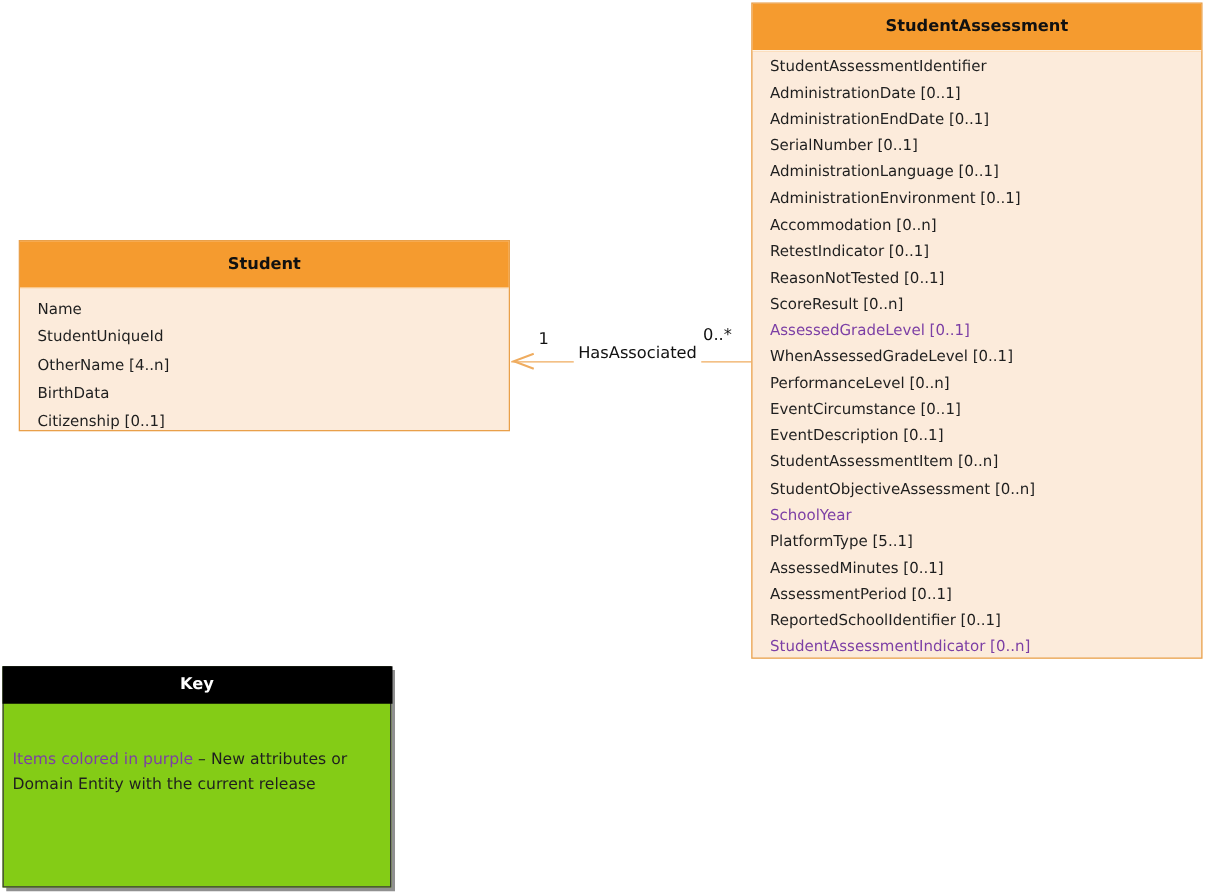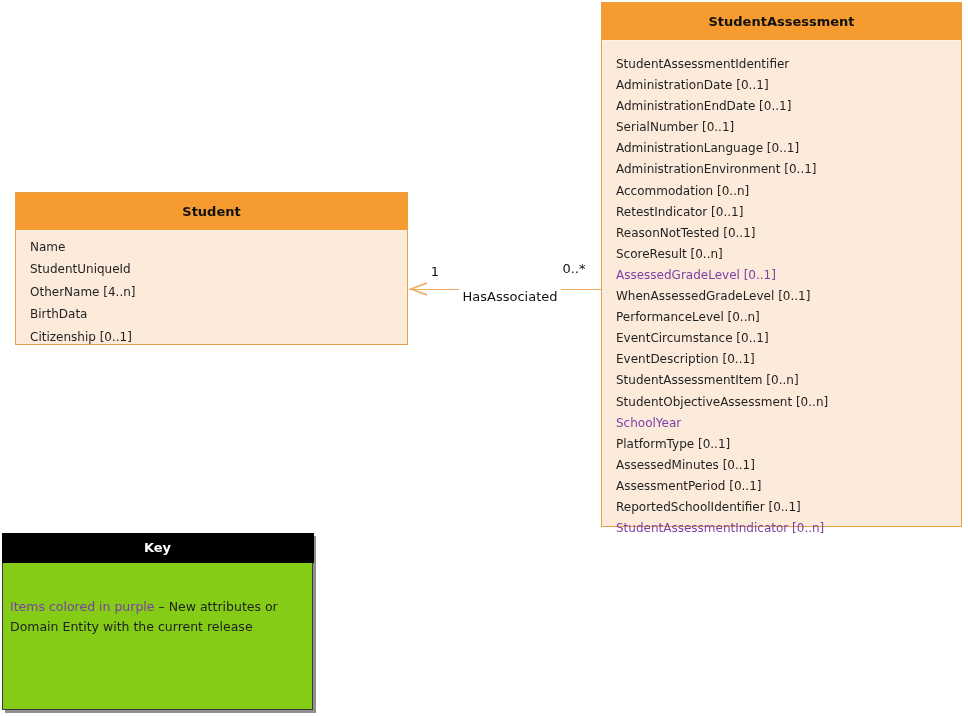--- a/index.html
+++ b/index.html
@@ -25,28 +25,28 @@
   .entity-body li{white-space:nowrap;display:block;font-size:12px;color:var(--ink);}
   .entity-body li.purple{color:var(--purple);}
 
   #entity-student{left:15px;top:192px;width:393px;height:153px;}
   #entity-student .entity-header{height:38px;}
   #entity-student .entity-body{padding-top:5px;}
   #entity-student .entity-body li{line-height:22.4px;}
 
   #entity-student-assessment{left:601px;top:2px;width:361px;height:525px;}
   #entity-student-assessment .entity-header{height:38px;}
-  #entity-student-assessment .entity-body{padding-top:13px;}
+  #entity-student-assessment .entity-body{padding-top:2px;}
   #entity-student-assessment .entity-body li{line-height:21.1px;}
 
   
   .rel-line{position:absolute;left:409px;top:289px;width:192px;height:0;
     border-top:1.6px solid var(--connector-orange);}
   .rel-arrow{position:absolute;left:408px;top:282px;}
-  .rel-label{position:absolute;left:459px;top:289px;width:102px;text-align:center;
+  .rel-label{position:absolute;left:459px;top:275px;width:102px;text-align:center;
     font-size:13px;color:#111;background:#ffffff;line-height:16px;}
   .card-left{position:absolute;left:424px;top:264px;width:22px;text-align:center;
     font-size:13px;color:#111;}
   .card-right{position:absolute;left:553px;top:261px;width:42px;text-align:center;
     font-size:13px;color:#111;}
 
   
   .key-box{position:absolute;left:2px;top:533px;width:311px;height:177px;background:#84cc16;
     border:1.5px solid #3a3a3a;box-shadow:3px 3px 0 rgba(125,125,125,0.85);}
   .key-header{background:var(--key-header-bg);color:var(--key-text-color);height:30px;
@@ -87,21 +87,21 @@
         <li>ReasonNotTested [0..1]</li>
         <li>ScoreResult [0..n]</li>
         <li class="purple">AssessedGradeLevel [0..1]</li>
         <li>WhenAssessedGradeLevel [0..1]</li>
         <li>PerformanceLevel [0..n]</li>
         <li>EventCircumstance [0..1]</li>
         <li>EventDescription [0..1]</li>
         <li>StudentAssessmentItem [0..n]</li>
         <li>StudentObjectiveAssessment [0..n]</li>
         <li class="purple">SchoolYear</li>
-        <li>PlatformType [0..1]</li>
+        <li>PlatformType [5..1]</li>
         <li>AssessedMinutes [0..1]</li>
         <li>AssessmentPeriod [0..1]</li>
         <li>ReportedSchoolIdentifier [0..1]</li>
         <li class="purple">StudentAssessmentIndicator [0..n]</li>
       </ul>
   </div>
 
   <div class="rel-line"></div>
   <svg class="rel-arrow" width="20" height="14">
     <path d="M19,1 L3,7 L19,13" fill="none" stroke="#EFAC5F" stroke-width="1.6"></path>

